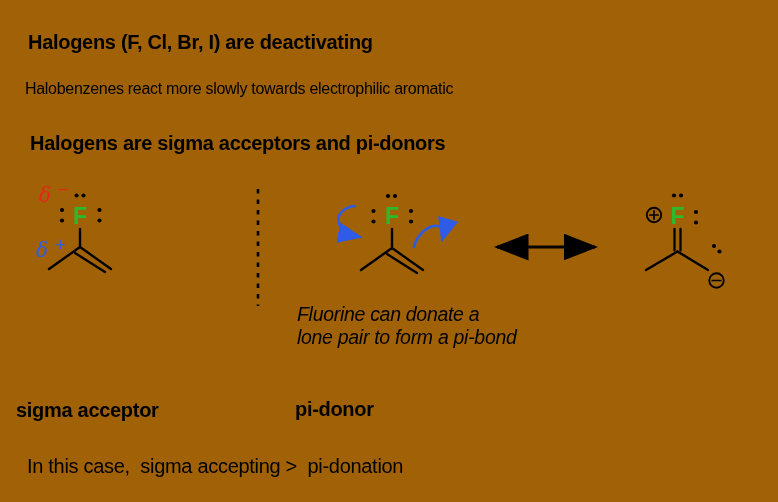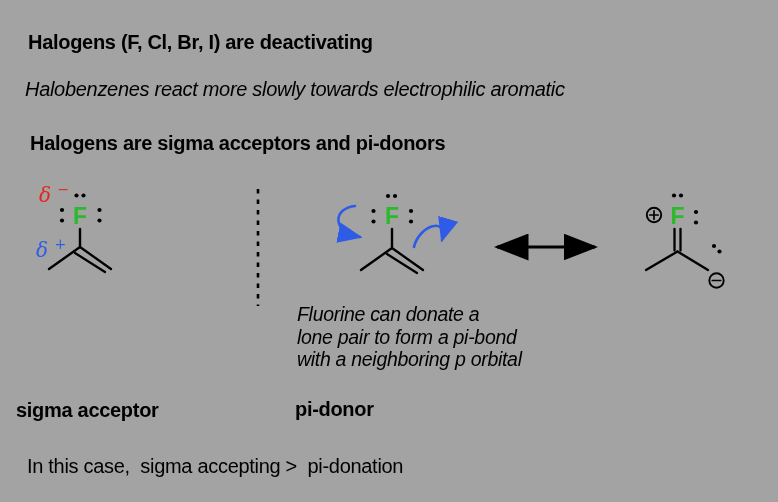--- a/index.html
+++ b/index.html
@@ -1,21 +1,21 @@
 <!DOCTYPE html>
 <html><head>
 <meta charset="utf-8">
 <style>
   html,body{margin:0;padding:0;background:#ffffff;}
   .canvas{
-    position:relative;width:778px;height:502px;background:#a3a3a3;
+    position:relative;width:778px;height:502px;background:#a16207;
     font-family:"Liberation Sans",sans-serif;color:#000;overflow:hidden;
   }
   .title{position:absolute;left:28px;top:31px;font-size:20px;font-weight:bold;letter-spacing:-0.3px;white-space:nowrap;}
-  .para{position:absolute;left:25px;top:77px;font-size:20px;line-height:24px;letter-spacing:-0.3px;font-style:italic;}
+  .para{position:absolute;left:25px;top:77px;font-size:16px;line-height:24px;letter-spacing:-0.3px;}
   .para div{white-space:nowrap;}
   .subheading{position:absolute;left:30px;top:132px;font-size:20px;font-weight:bold;letter-spacing:-0.3px;white-space:nowrap;}
   .diagram-svg{position:absolute;left:0;top:165px;}
   .caption{position:absolute;font-size:19.5px;font-style:italic;line-height:22.5px;letter-spacing:-0.3px;}
   .caption div{white-space:nowrap;}
   .caption.sigma{left:23px;top:304px;}
   .caption.pi{left:297px;top:303px;}
   .struct-label{position:absolute;font-size:20px;font-weight:bold;letter-spacing:-0.3px;white-space:nowrap;text-align:center;}
   .struct-label.sigma{left:16px;top:399px;}
   .struct-label.pi{left:295px;top:398px;}
@@ -148,21 +148,20 @@
         <circle class="charge" cx="716.5" cy="280.5" r="7.2"></circle>
         <line class="chargeline" x1="712.3" y1="280.5" x2="720.7" y2="280.5"></line>
       </g>
     </g>
   </svg>
 
 
   <div class="caption pi">
     <div>Fluorine can donate a</div>
     <div>lone pair to form a pi-bond</div>
-    <div>with a neighboring p orbital</div>
   </div>
 
   <div class="struct-label sigma">sigma acceptor</div>
   <div class="struct-label pi">pi-donor</div>
 
   <div class="conclusion">In this case,  sigma accepting &gt;  pi-donation</div>
 
 </div>
 
 </body></html>

